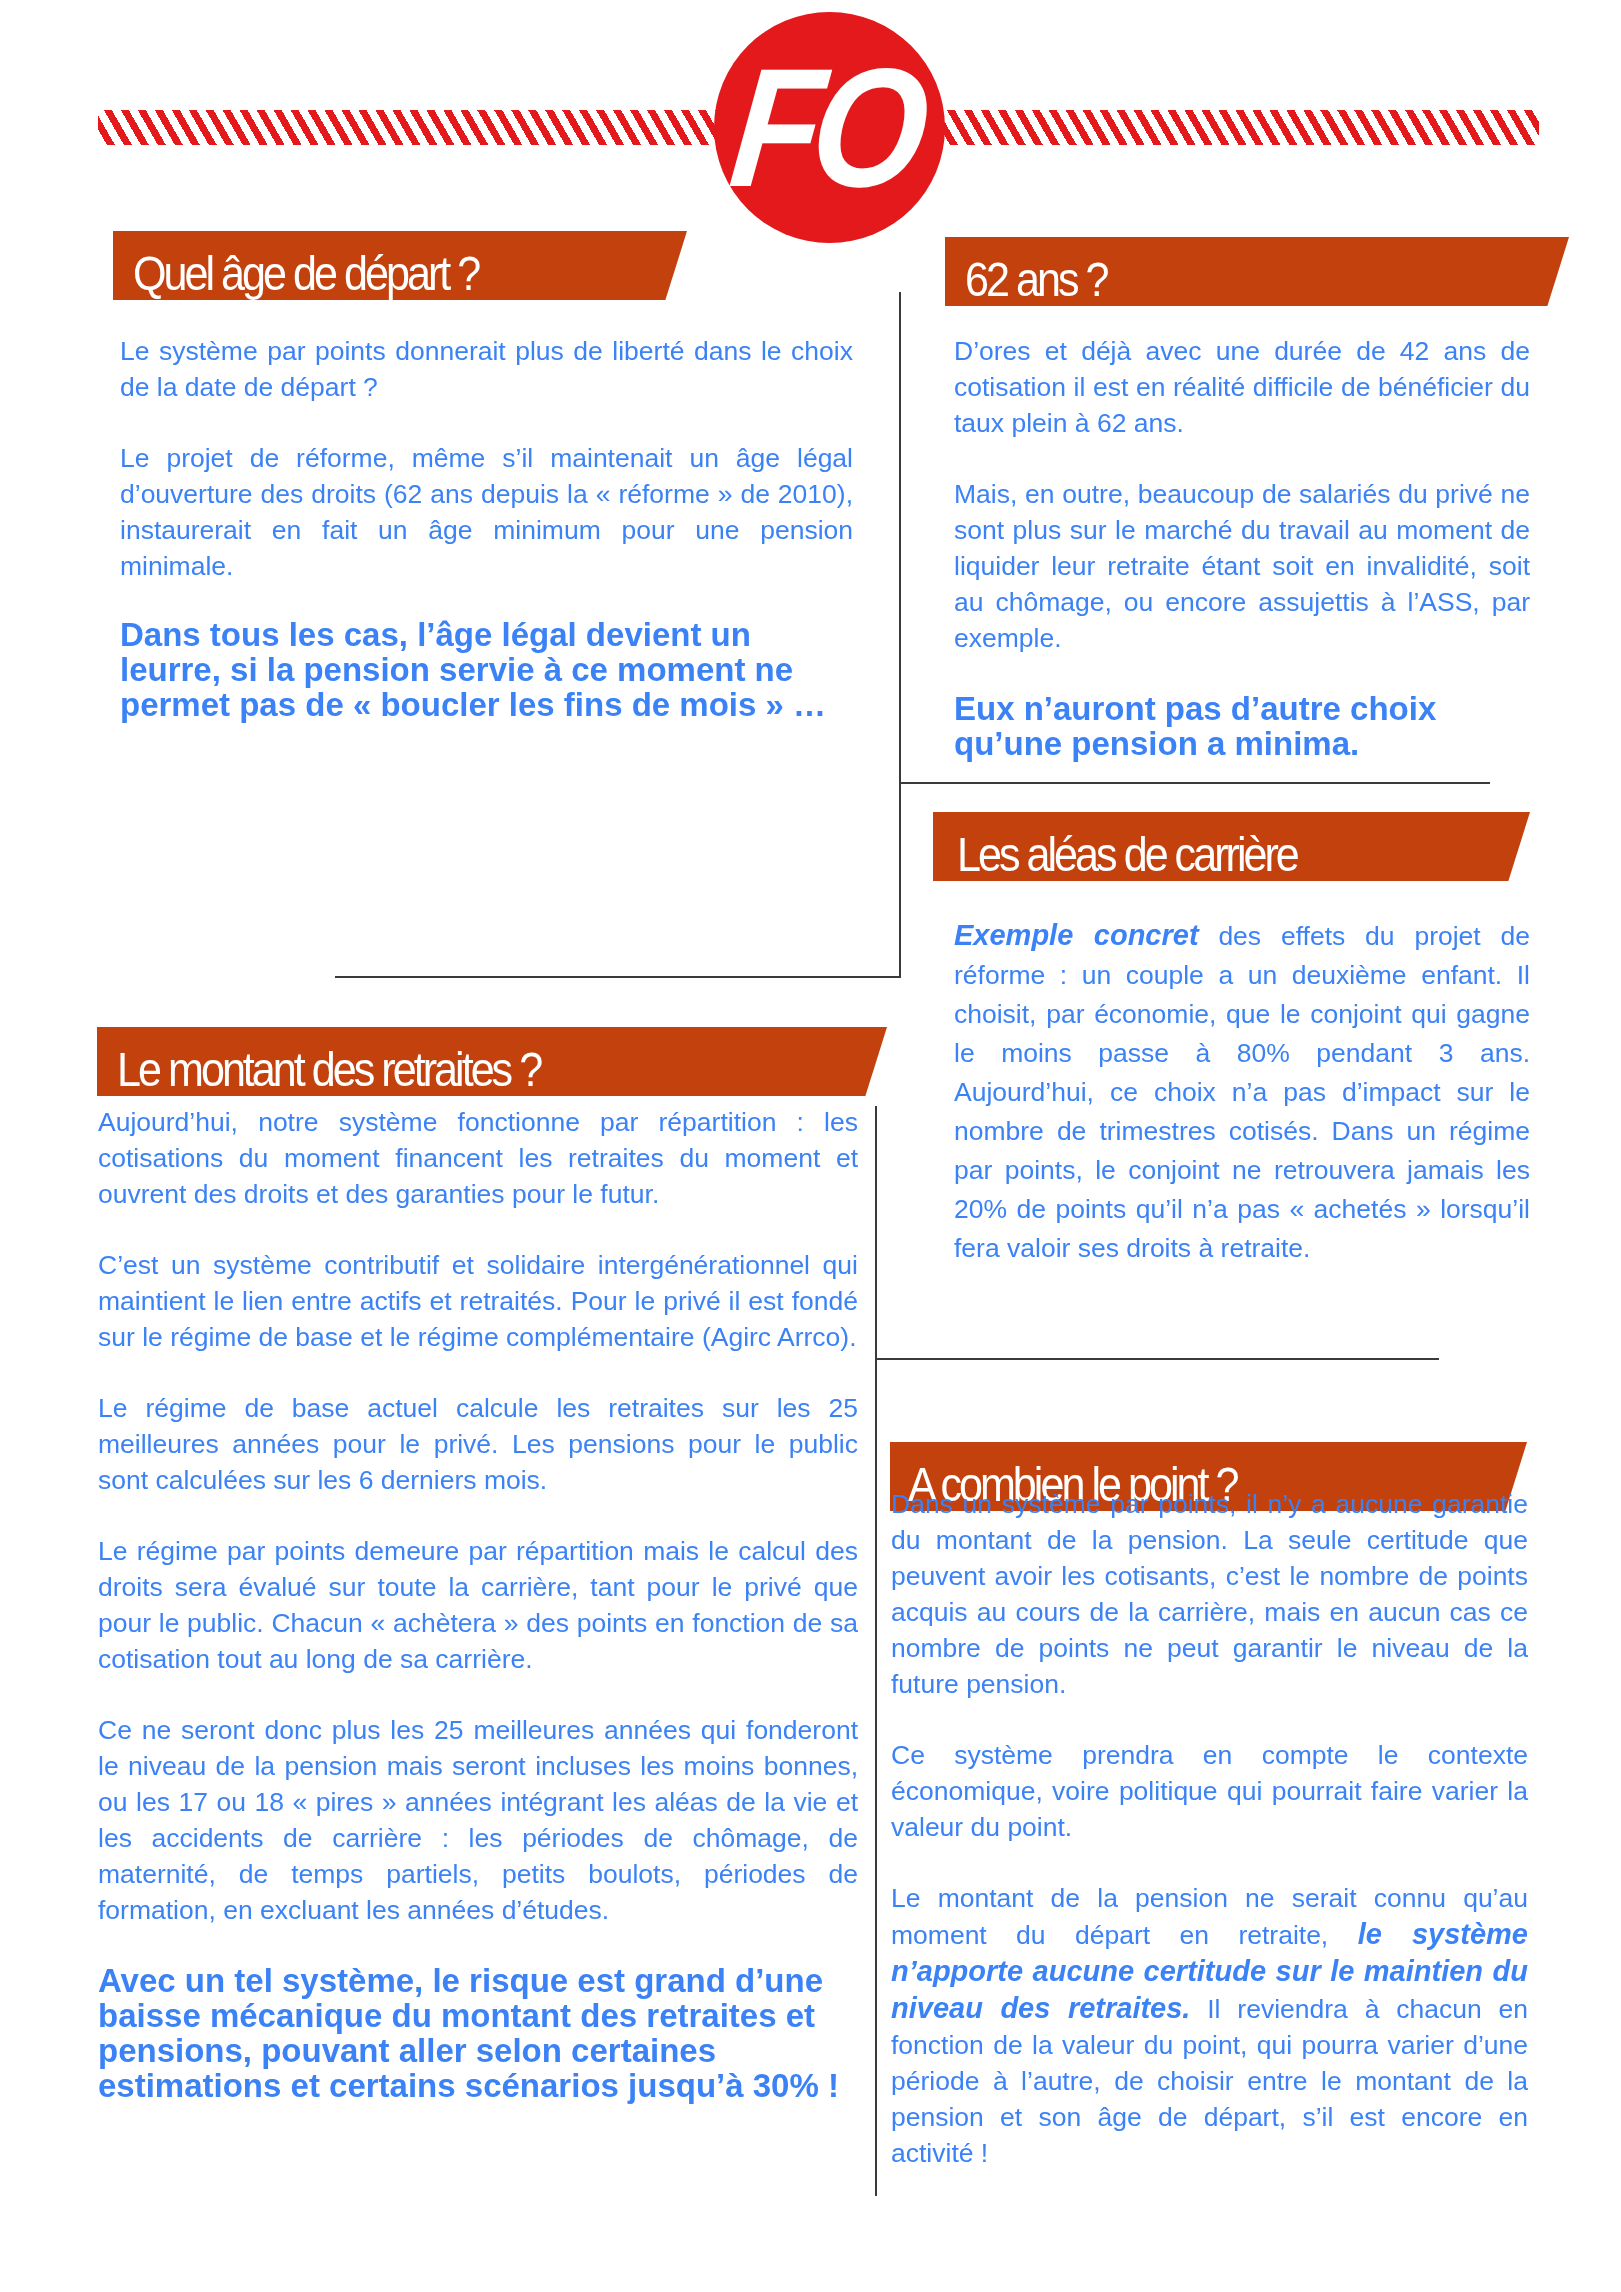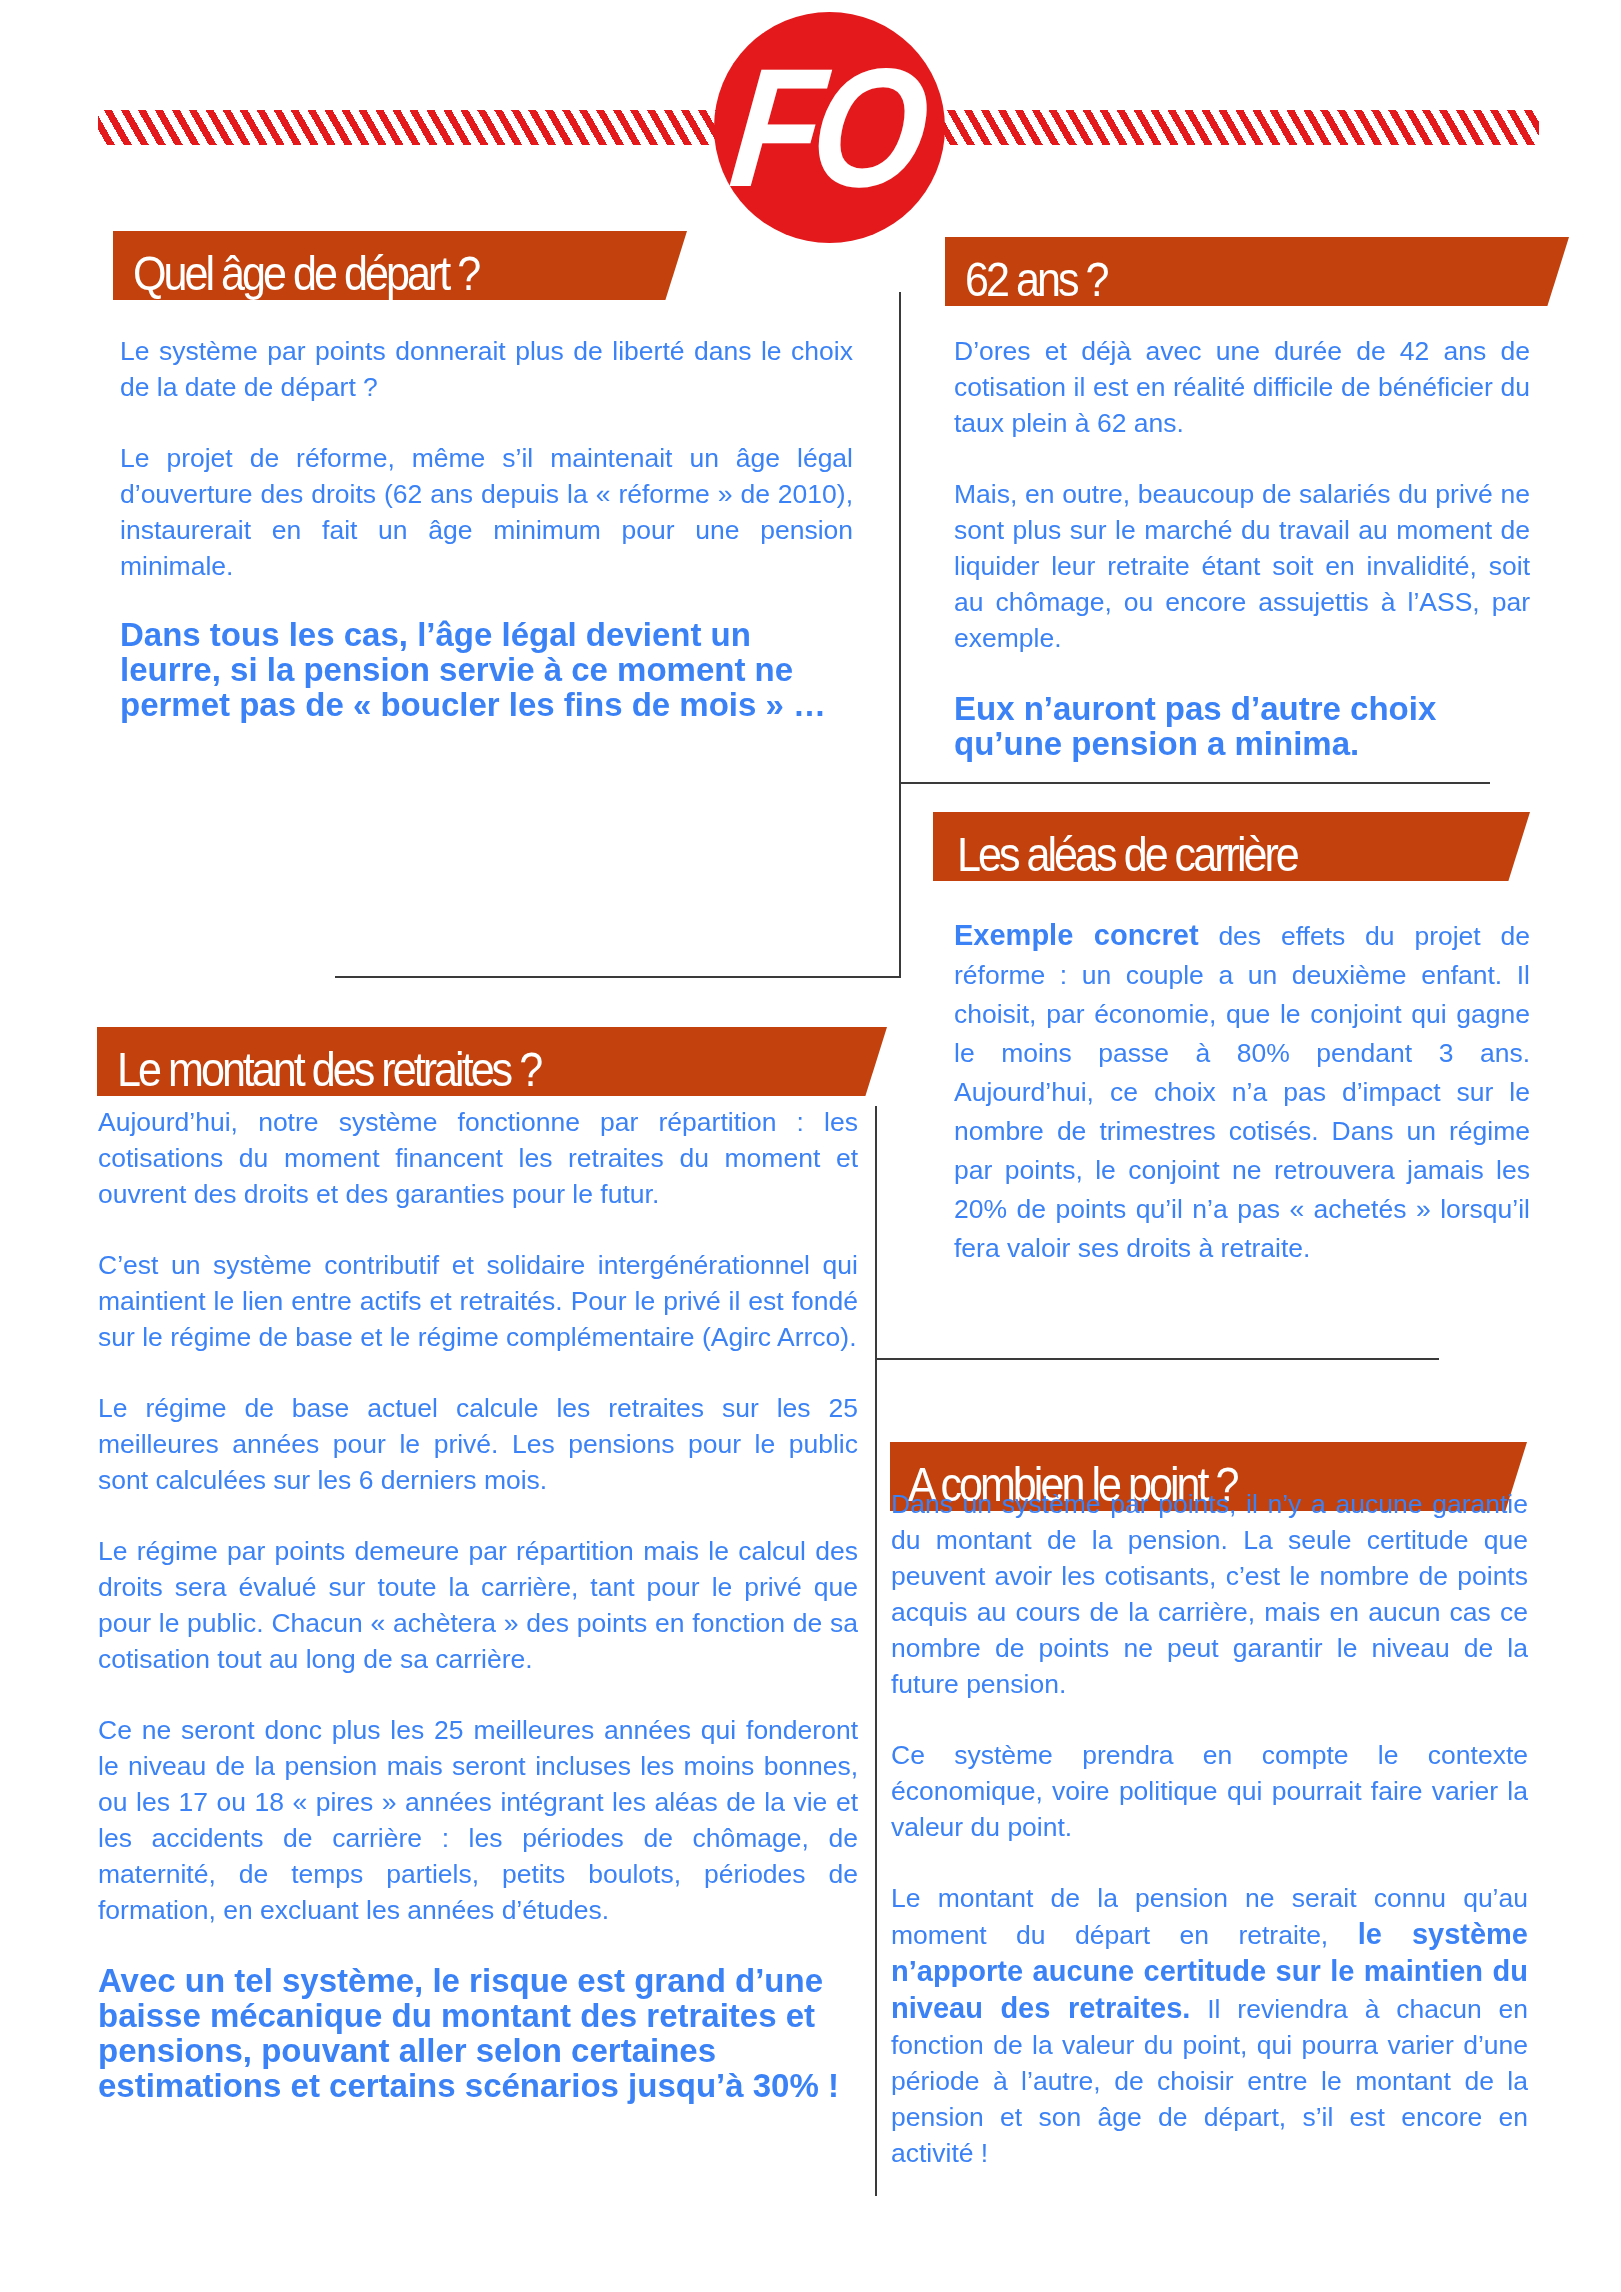--- a/index.html
+++ b/index.html
@@ -23,21 +23,21 @@
       clip-path: polygon(0 0, 100% 0, calc(100% - 21.6px) 100%, 0 100%); }
     .band-title { position: absolute; left: 19.6px; bottom: 2px; color: #fff;
       font-family: "Liberation Sans Narrow", "Liberation Sans", sans-serif; font-size: 49px;
       letter-spacing: -3.4px; line-height: 1; transform: scaleX(0.88); transform-origin: left bottom; white-space: nowrap; }
 
     
     .text { position: absolute; font-size: 26.5px; line-height: 36px; color: #3b82f6; text-align: justify; }
     .text p { margin: 0 0 35px 0; }
     .text p:last-child { margin-bottom: 0; }
     .text .bold { font-weight: bold; font-size: 33px; line-height: 35px; text-align: left; }
-    .text b { font-weight: bold; }
+    .text b { font-weight: bold; font-style: italic; }
     .text.loose { line-height: 39px; }
 
     
     .vline { position: absolute; width: 2px; background: #3a3a3a; }
     .hline { position: absolute; height: 2px; background: #3a3a3a; }
   </style>
 </head>
 <body>
 
 <div class="stripes left"></div>

